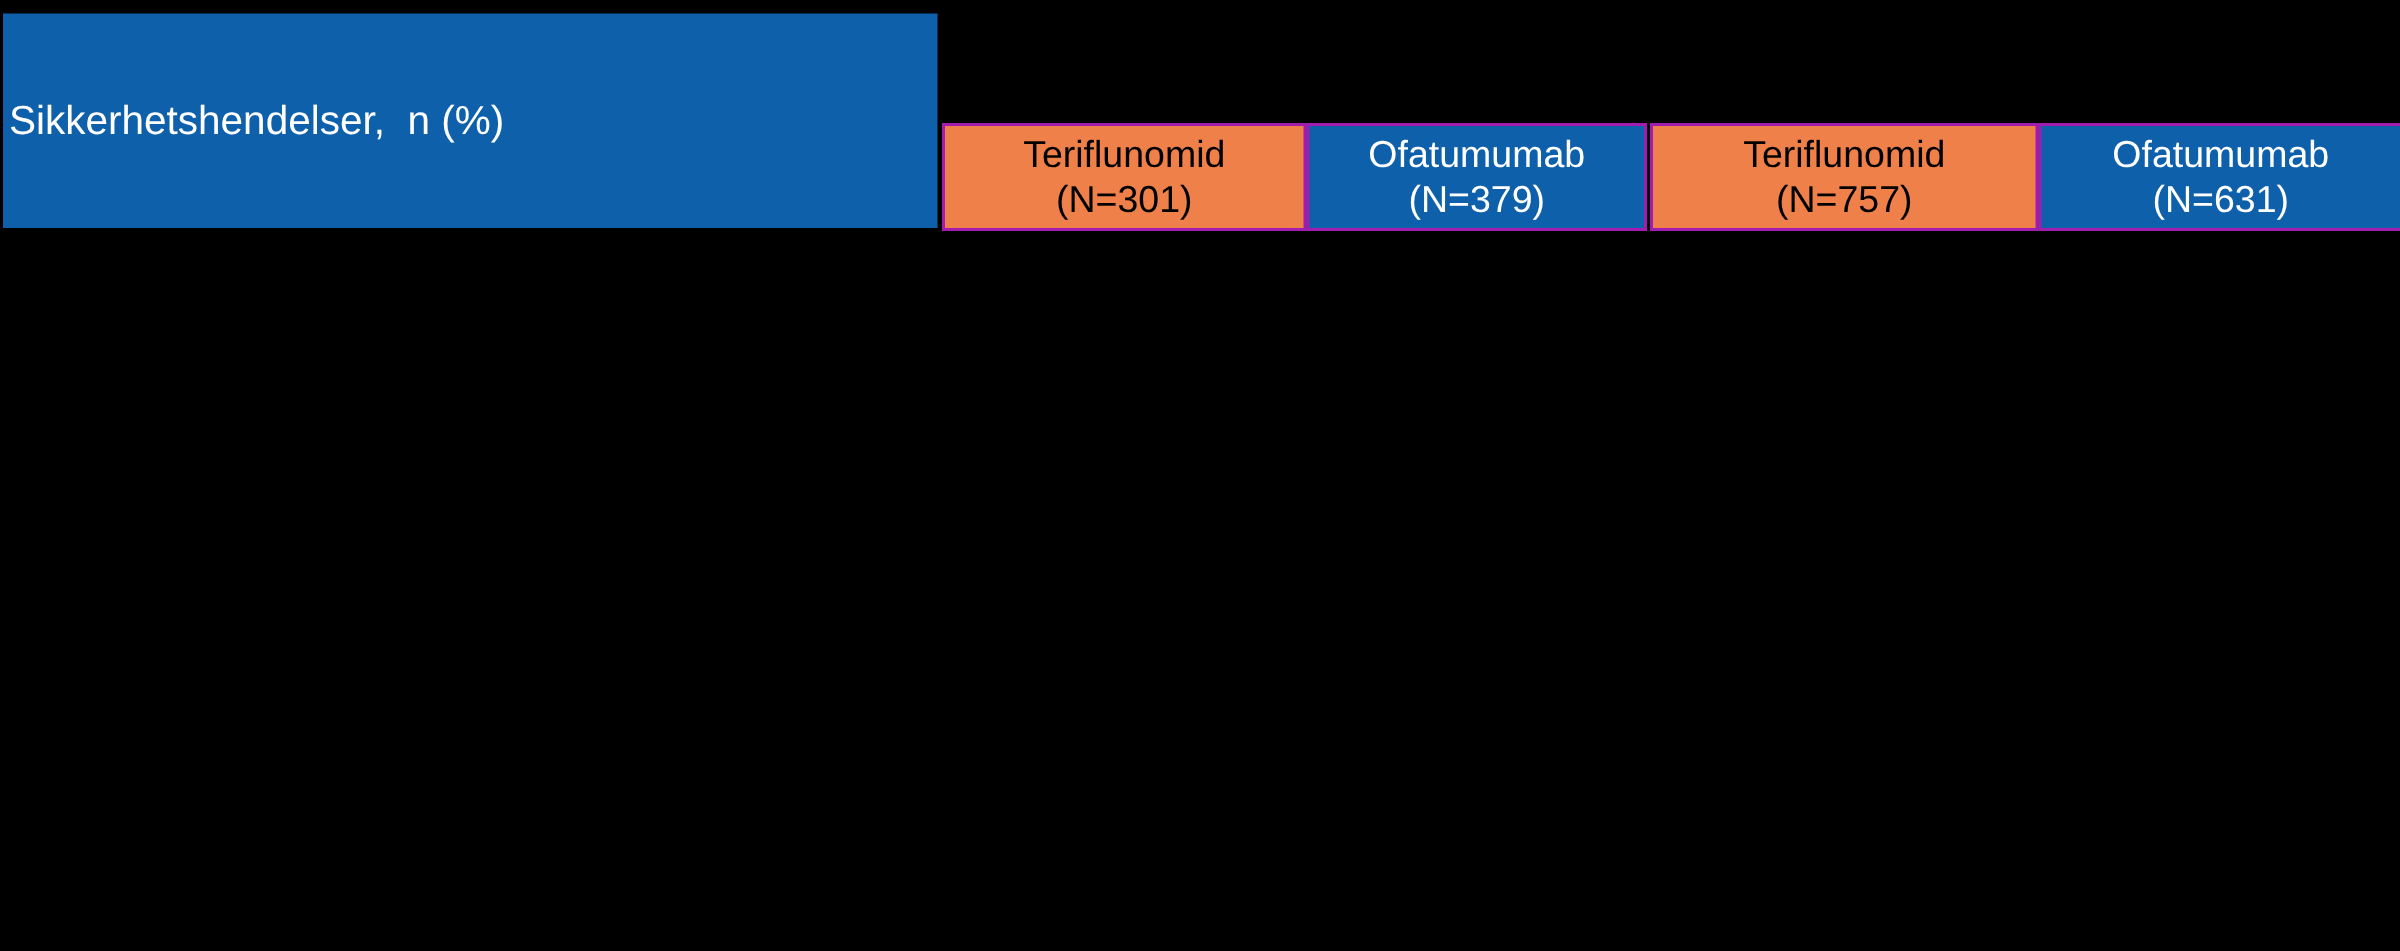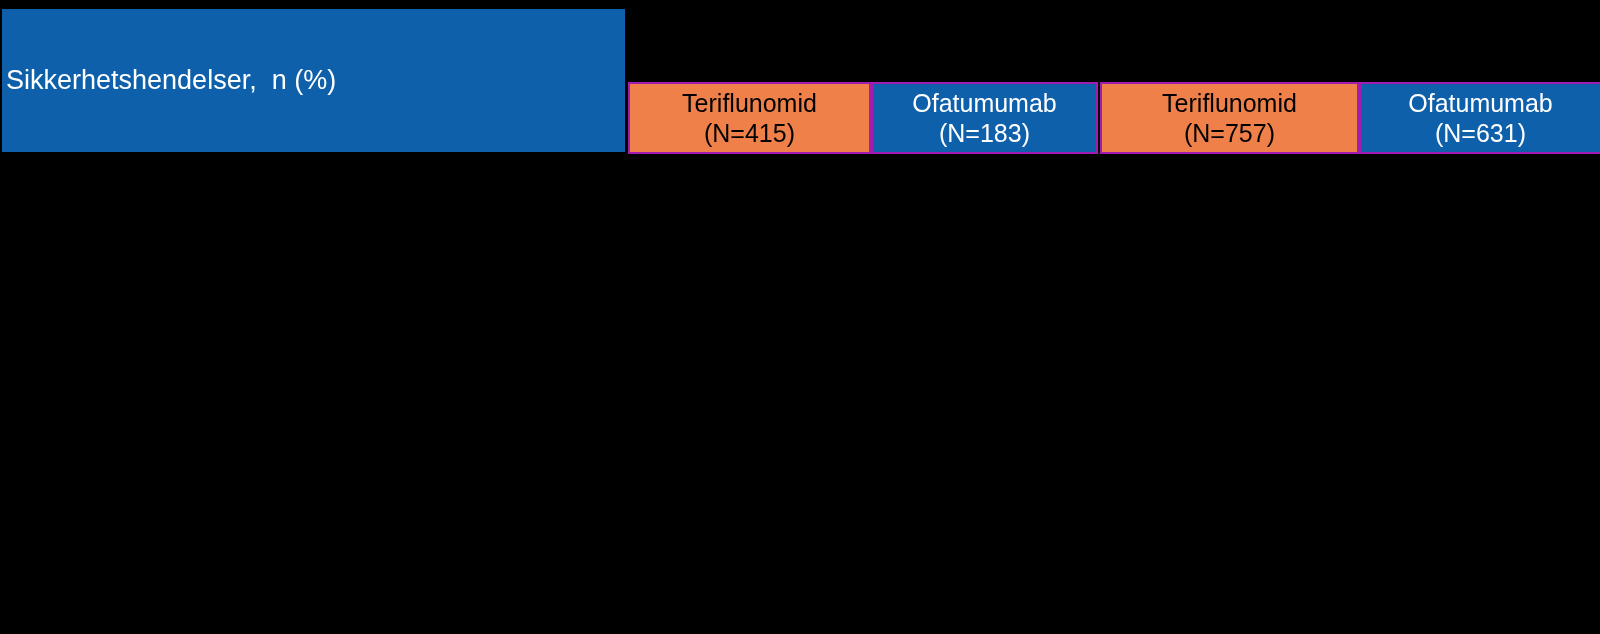--- a/index.html
+++ b/index.html
@@ -55,26 +55,26 @@
 <body>
 
 <div class="canvas">
 
   <div class="title-cell" style="background-color: rgb(14, 96, 170); color: rgb(255, 255, 255);">
     <span>Sikkerhetshendelser,  n (%)</span>
   </div>
 
   <div class="col-cell cell-1" style="background-color: rgb(239, 128, 73); color: rgb(0, 0, 0);">
     <span class="col-label">Teriflunomid</span>
-    <span class="col-sub">(N=415)</span>
+    <span class="col-sub">(N=301)</span>
   </div>
 
   <div class="col-cell cell-2" style="background-color: rgb(14, 96, 170); color: rgb(255, 255, 255);">
     <span class="col-label">Ofatumumab</span>
-    <span class="col-sub">(N=183)</span>
+    <span class="col-sub">(N=379)</span>
   </div>
 
   <div class="col-cell cell-3" style="background-color: rgb(239, 128, 73); color: rgb(0, 0, 0);">
     <span class="col-label">Teriflunomid</span>
     <span class="col-sub">(N=757)</span>
   </div>
 
   <div class="col-cell cell-4" style="background-color: rgb(14, 96, 170); color: rgb(255, 255, 255);">
     <span class="col-label">Ofatumumab</span>
     <span class="col-sub">(N=631)</span>

